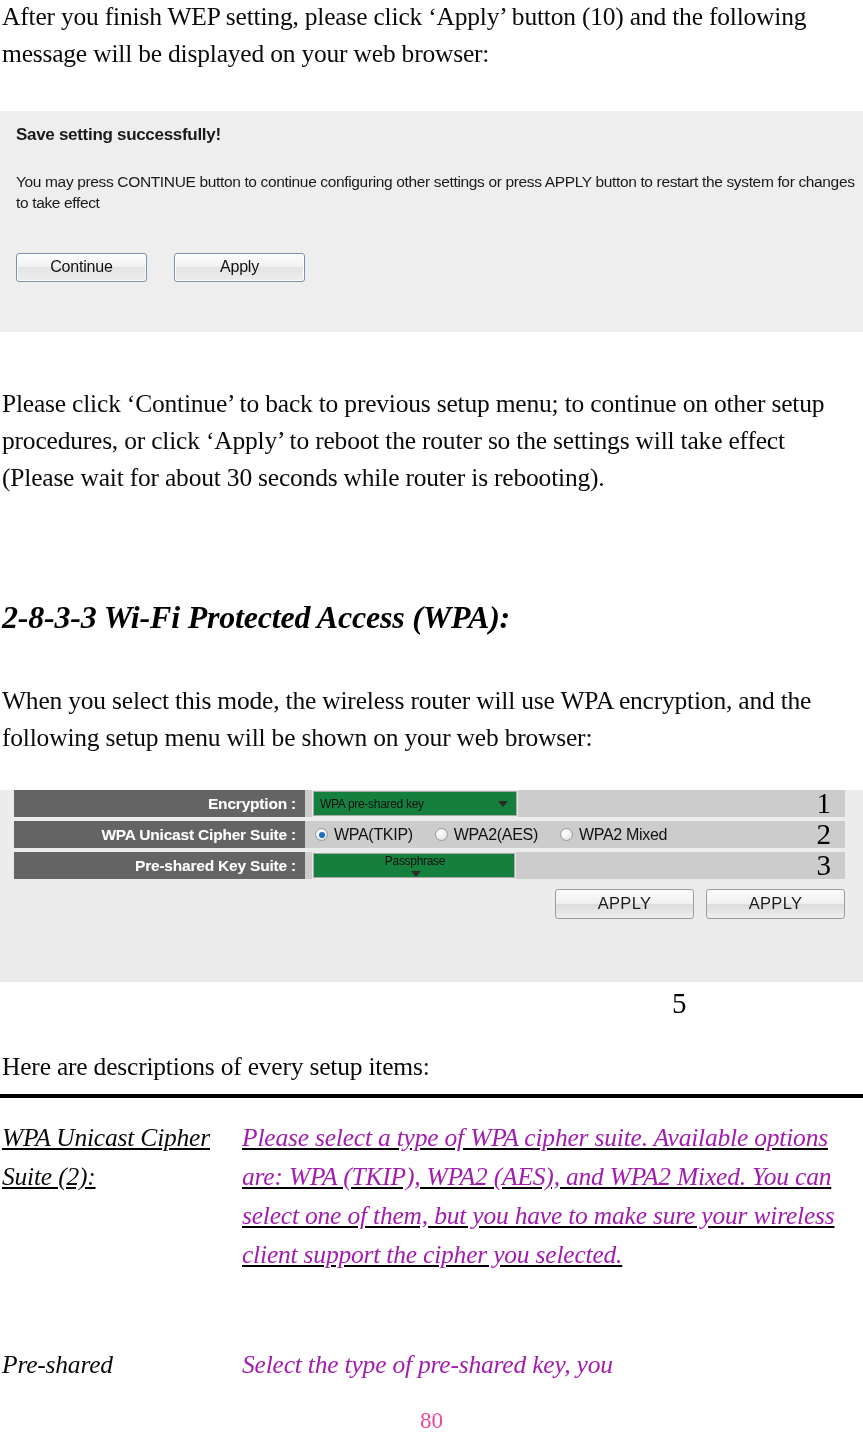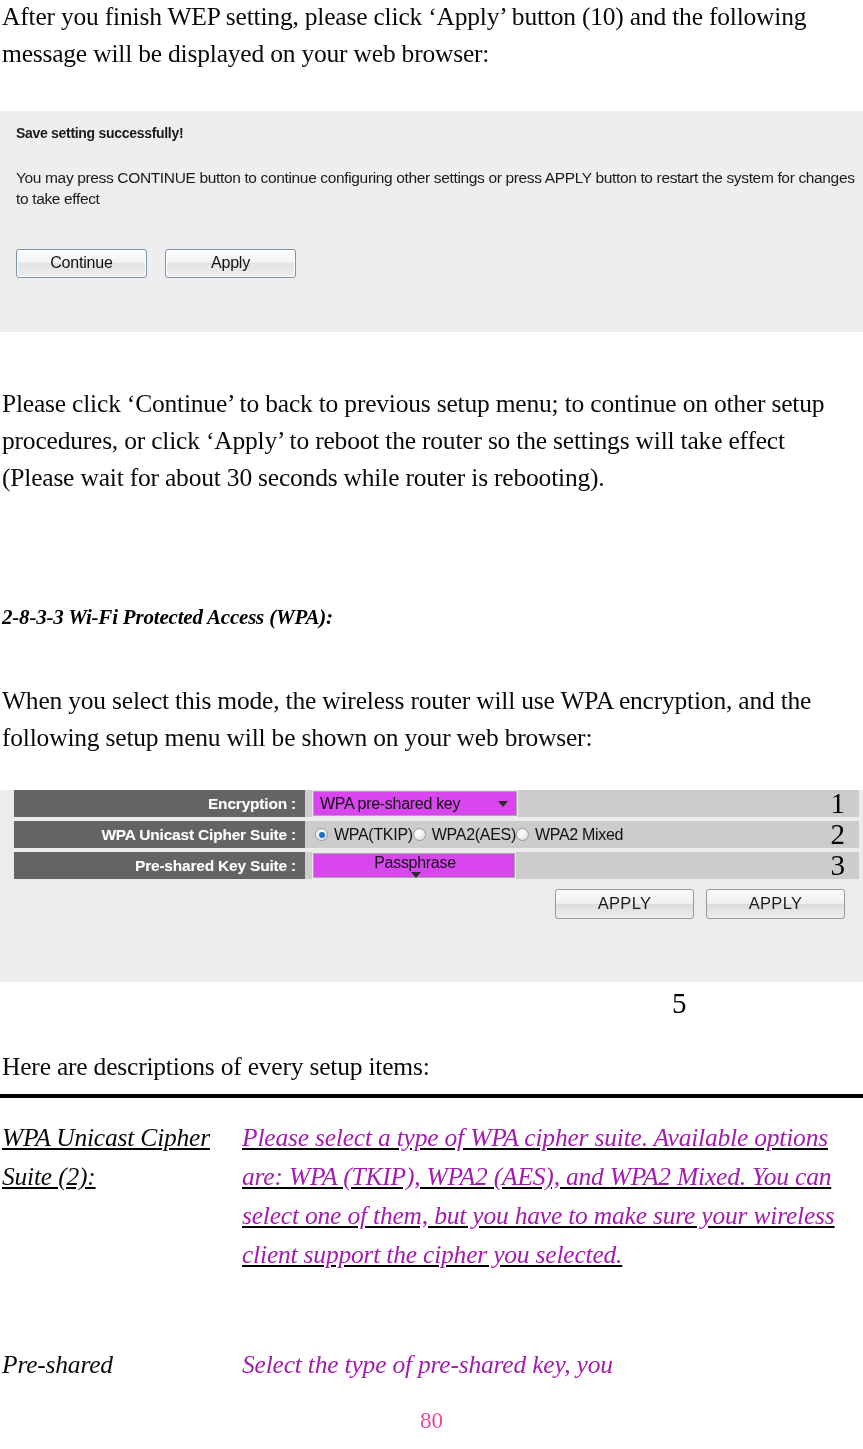--- a/index.html
+++ b/index.html
@@ -22,21 +22,21 @@
     font-size: 25.5px;
     line-height: 37px;
     color: #0a0a0a;
     margin: 0;
     letter-spacing: -0.2px;
   }
   .doc-h {
     font-family: "Liberation Serif", serif;
     font-weight: bold;
     font-style: italic;
-    font-size: 21px;
+    font-size: 32px;
     line-height: 30px;
     margin: 0;
     letter-spacing: -0.2px;
   }
 
   
   #intro-para {
     position: absolute;
     left: 2px;
     top: -2px;
@@ -52,38 +52,38 @@
     height: 221px;
     background: #efeeee;
     box-sizing: border-box;
   }
   #save-dialog .dlg-inner {
     padding: 14px 16px 0 16px;
   }
   .dlg-title {
     font-family: "Liberation Sans", sans-serif;
     font-weight: bold;
-    font-size: 14px;
+    font-size: 17px;
     color: #1a1a1a;
     margin: 0 0 26px 0;
     letter-spacing: -0.3px;
   }
   .dlg-body {
     font-family: "Liberation Sans", sans-serif;
     font-size: 15.5px;
     line-height: 21px;
     color: #1a1a1a;
     margin: 0;
     width: 840px;
     letter-spacing: -0.35px;
   }
   .dlg-buttons {
     margin-top: 40px;
     display: flex;
-    gap: 18px;
+    gap: 27px;
   }
   .win-btn {
     font-family: "Liberation Sans", sans-serif;
     font-size: 16px;
     color: #111;
     background: linear-gradient(to bottom, #fdfdfd 0%, #f3f3f3 45%, #e4e4e4 50%, #ededed 100%);
     border: 1px solid #7c93ad;
     border-radius: 3px;
     box-shadow: 0 0 0 1px #ffffff inset;
     padding: 4px 0 5px 0;
@@ -120,21 +120,21 @@
     left: 0px;
     top: 790px;
     width: 863px;
     height: 192px;
     background: #ececec;
     box-sizing: border-box;
   }
   .wpa-row {
     display: flex;
     align-items: stretch;
-    margin: 0 4px 4px 14px;
+    margin: 0 18px 4px 14px;
     height: 27px;
   }
   .wpa-label {
     width: 291px;
     background: #646464;
     color: #ffffff;
     font-family: "Liberation Sans", sans-serif;
     font-weight: bold;
     font-size: 15.5px;
     display: flex;
@@ -160,28 +160,28 @@
     top: 50%;
     transform: translateY(-52%);
     font-family: "Liberation Serif", serif;
     font-size: 29px;
     line-height: 1;
     color: #000;
   }
 
   
   .ui-select {
-    background: #d946ef;
+    background: #15803d;
     border: 1px solid #a9a9a9;
     box-shadow: 0 0 0 1px #e9e9e9;
     height: 25px;
     display: flex;
     align-items: center;
     font-family: "Liberation Sans", sans-serif;
-    font-size: 16px;
+    font-size: 12px;
     color: #111;
     padding: 0 4px 0 6px;
     box-sizing: border-box;
     cursor: pointer;
     letter-spacing: -0.3px;
   }
   #select-encryption { width: 204px; }
   #select-keyformat  { width: 202px; flex-direction: column; }
   .ui-select .sel-text { flex: 1; white-space: nowrap; }
   .caret {
@@ -190,20 +190,21 @@
     border-right: 5px solid transparent;
     border-top: 6px solid #2a2a2a;
     margin-left: 6px;
     margin-right: 4px;
   }
 
   
   .radio-group {
     display: flex;
     align-items: center;
+    gap: 22px;
     padding-left: 2px;
   }
   .radio-item {
     display: flex;
     align-items: center;
     gap: 6px;
     font-family: "Liberation Sans", sans-serif;
     font-size: 16px;
     color: #111;
     cursor: pointer;

